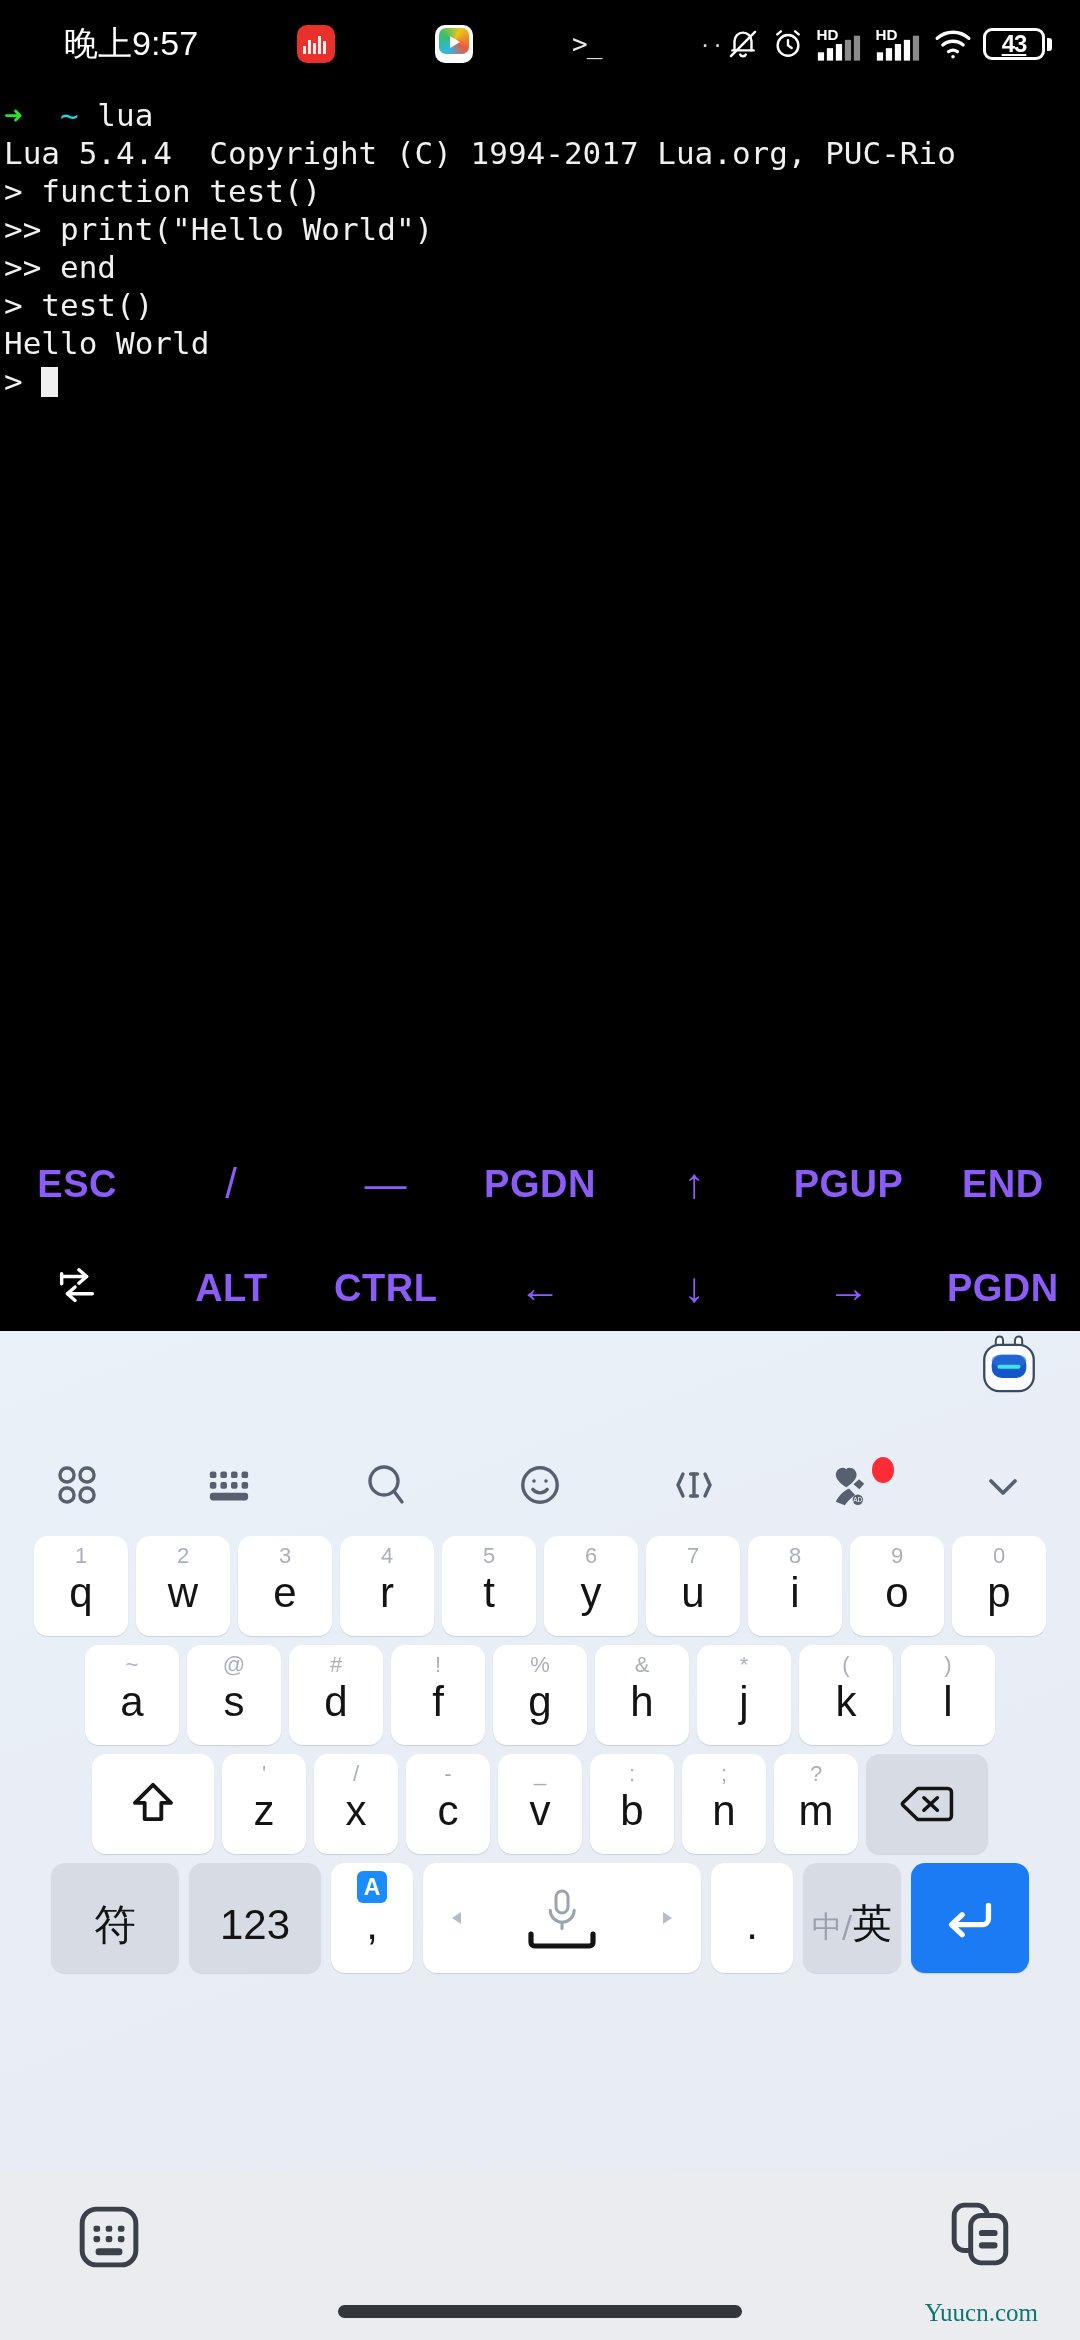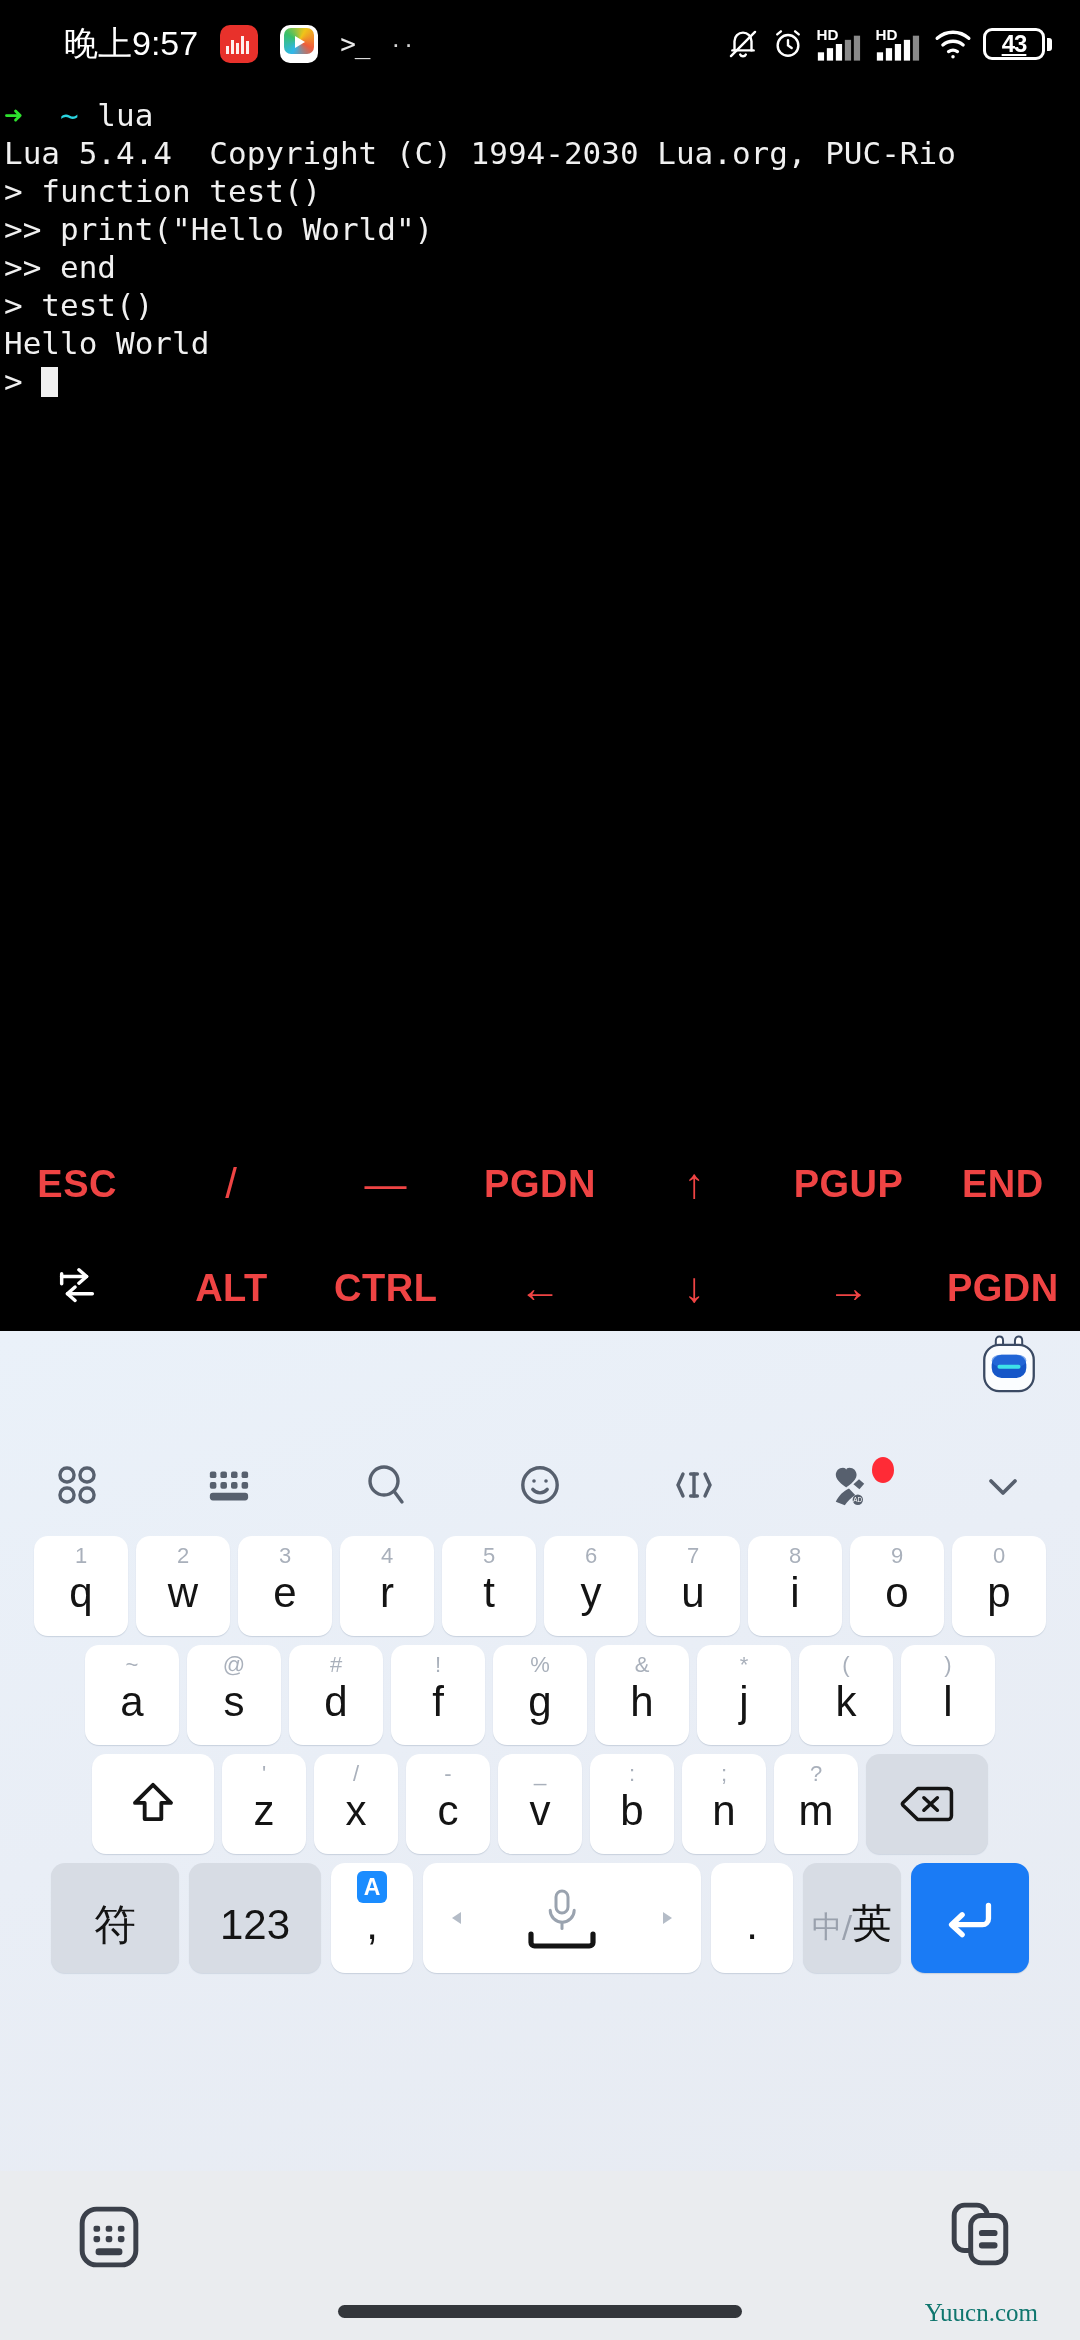--- a/index.html
+++ b/index.html
@@ -9,21 +9,21 @@
     font-family:"Liberation Sans", sans-serif;
     overflow:hidden;
     position:relative;
   }
 
   
   .statusbar{
     position:absolute; top:0; left:0; width:1080px; height:88px;
     display:flex; align-items:center; background:#000; color:#fff;
   }
-  .sb-left{ flex:1; display:flex; align-items:center; justify-content:flex-start;
+  .sb-left{ flex:1; display:flex; align-items:center; justify-content:space-between;
             gap:22px; padding-left:64px; }
   .sb-clock{ font-size:34px; letter-spacing:0px; font-family:"Liberation Sans",sans-serif; }
   .appicon{ width:38px; height:38px; border-radius:10px; display:inline-block;
             position:relative; overflow:hidden; flex:none;}
   .ic-stock{ background:#e8312b; }
   .ic-stock::before{
     content:""; position:absolute; left:6px; top:9px; width:26px; height:20px;
     background:
       linear-gradient(#fff,#fff) 0px 12px/3px 8px no-repeat,
       linear-gradient(#fff,#fff) 5px 6px/3px 14px no-repeat,
@@ -64,21 +64,21 @@
     font-size:31px; line-height:38px; color:#f0f0f0; white-space:pre;
   }
   .t-green{ color:#2ee12e; font-weight:700; }
   .t-cyan{ color:#2ad4e0; }
   .cursor{ display:inline-block; width:17px; height:30px; background:#f0f0f0;
            vertical-align:-5px; }
 
   
   .extrakeys{
     position:absolute; left:0; width:1080px; background:#000;
-    display:flex; align-items:center; color:#ef4444;
+    display:flex; align-items:center; color:#8b5cf6;
   }
   .xk-row1{ top:1132px; height:104px; }
   .xk-row2{ top:1236px; height:104px; }
   .xk{
     flex:1; text-align:center; font-size:38px; font-weight:700;
     letter-spacing:0.5px; font-family:"Liberation Sans",sans-serif;
     display:flex; align-items:center; justify-content:center; height:100%;
   }
   .xk.sym{ font-size:42px; font-weight:400; }
   .xk svg{ display:block; }
@@ -215,21 +215,21 @@
     <span class="battery">
       <span class="shell">
           <span class="txt">43</span>
         </span>
       <span class="nub"></span>
     </span>
   </div>
 </div>
 
 <div class="terminal"><span class="t-green">➜</span>  <span class="t-cyan">~</span> <span>lua</span>
-<span>Lua 5.4.4  Copyright (C) 1994-2030 Lua.org, PUC-Rio</span>
+<span>Lua 5.4.4  Copyright (C) 1994-2017 Lua.org, PUC-Rio</span>
 <span>&gt; function test()</span>
 <span>&gt;&gt; print("Hello World")</span>
 <span>&gt;&gt; end</span>
 <span>&gt; test()</span>
 <span>Hello World</span>
 <span>&gt; </span><span class="cursor"></span></div>
 
 <div class="extrakeys xk-row1">
   <div class="xk">ESC</div>
   <div class="xk sym">/</div>

